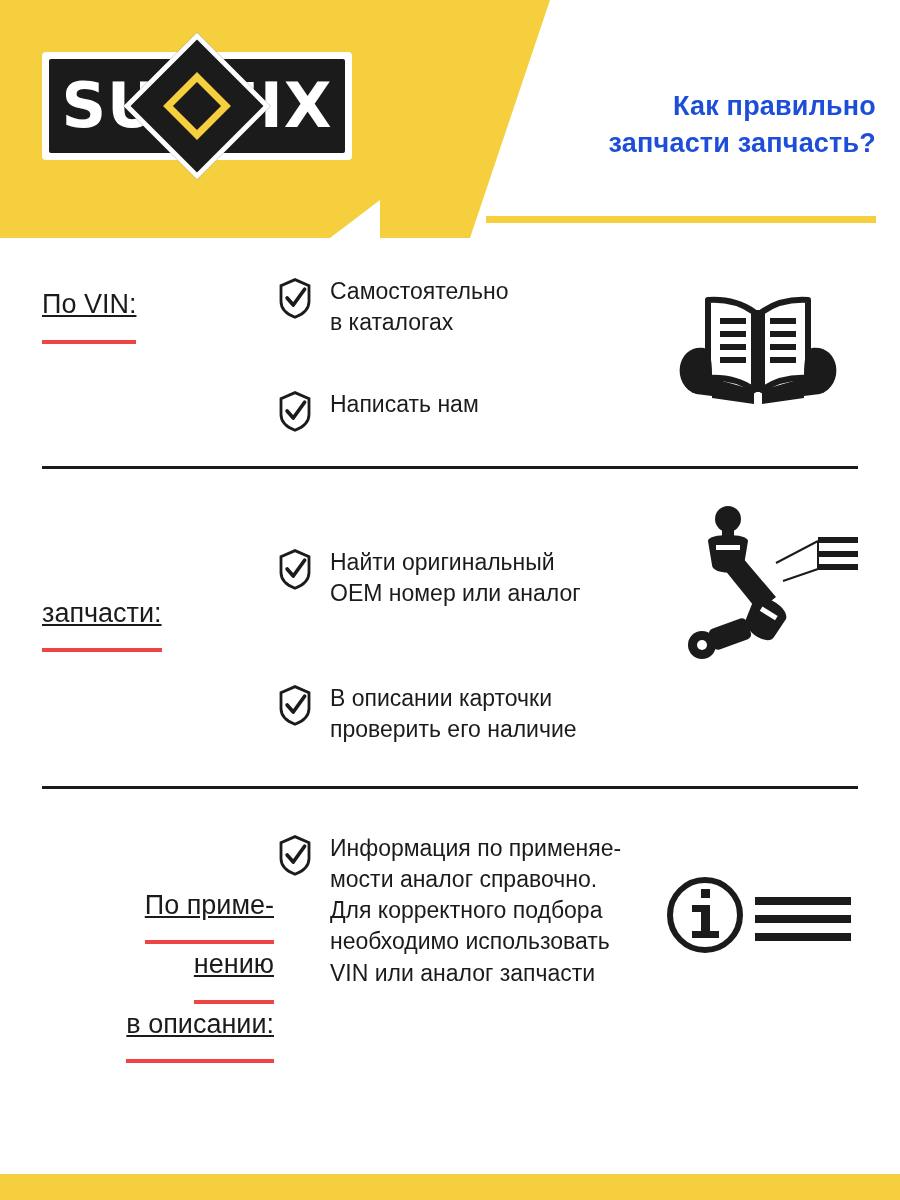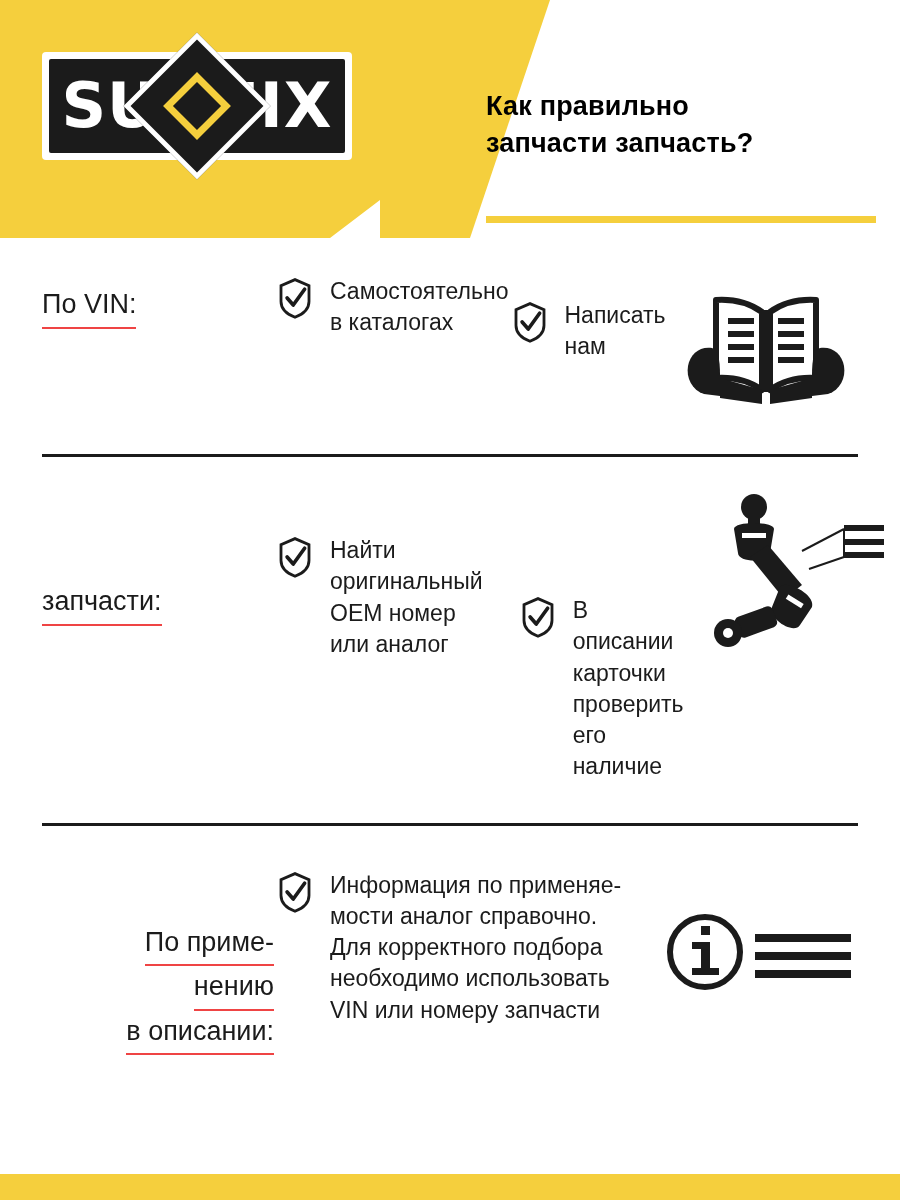--- a/index.html
+++ b/index.html
@@ -45,25 +45,25 @@
     width: 430px;
     height: 238px;
     background: #ffffff;
     clip-path: polygon(80px 0, 430px 0, 430px 238px, 0 238px);
   }
   .header-title {
     position: absolute;
     right: 24px;
     top: 88px;
     width: 390px;
-    text-align: left;
+    text-align: right;
     font-size: 27px;
     font-weight: bold;
     line-height: 1.38;
-    color: #000000;
+    color: #1d4ed8;
     letter-spacing: 0.2px;
   }
   .header-underline {
     position: absolute;
     right: 24px;
     top: 216px;
     width: 390px;
     height: 7px;
     background: #f5cf3d;
   }
@@ -154,29 +154,30 @@
 
   .sec-label {
     width: 232px;
     flex: 0 0 232px;
     font-size: 27px;
     color: #1b1b1b;
     line-height: 1.5;
     padding-top: 8px;
   }
   .sec-label span.u {
-    border-bottom: 2px solid #ef4444;
+    border-bottom: 4px solid #ef4444;
     display: inline-block;
-    padding-bottom: 2px;
+    padding-bottom: 15px;
+    text-decoration: underline;
   }
 
   .sec-items {
     flex: 1 1 auto;
     display: flex;
-    flex-direction: row;
+    flex-direction: column;
   }
   .check-row {
     display: flex;
     align-items: flex-start;
     margin-bottom: 26px;
   }
   .check-row:last-child { margin-bottom: 0; }
   .check-icon {
     flex: 0 0 auto;
     width: 42px;
@@ -299,35 +300,35 @@
       </div>
     </div>
 
     <div class="divider"></div>
 
     <div class="section" style="padding-top:34px;padding-bottom:40px;">
       <div class="sec-label" style="padding-top:90px;">
         <div><span class="u">запчасти:</span></div>
       </div>
 
-      <div class="sec-items" style="padding-top:44px;gap:34px;">
+      <div class="sec-items" style="padding-top:44px;">
         <div class="check-row">
           <span class="check-icon">
             <svg viewBox="0 0 48 48" width="42" height="42" aria-hidden="true">
               <path d="M24 3 L40 10 L40 28 C40 38 32 43 24 46 C16 43 8 38 8 28 L8 10 Z" fill="none" stroke="#1b1b1b" stroke-width="3.2"></path>
               <path d="M15 24 L22 32 L35 14" fill="none" stroke="#1b1b1b" stroke-width="4.2" stroke-linecap="round" stroke-linejoin="round"></path>
             </svg>
           </span>
           <div class="check-text">
             <div>Найти оригинальный</div>
             <div>OEM номер или аналог</div>
           </div>
         </div>
 
-        <div class="check-row" style="margin-top:60px;">
+        <div class="check-row" style="margin-top:48px;">
           <span class="check-icon">
             <svg viewBox="0 0 48 48" width="42" height="42" aria-hidden="true">
               <path d="M24 3 L40 10 L40 28 C40 38 32 43 24 46 C16 43 8 38 8 28 L8 10 Z" fill="none" stroke="#1b1b1b" stroke-width="3.2"></path>
               <path d="M15 24 L22 32 L35 14" fill="none" stroke="#1b1b1b" stroke-width="4.2" stroke-linecap="round" stroke-linejoin="round"></path>
             </svg>
           </span>
           <div class="check-text">
             <div>В описании карточки</div>
             <div>проверить его наличие</div>
           </div>
@@ -380,21 +381,21 @@
             <svg viewBox="0 0 48 48" width="42" height="42" aria-hidden="true">
               <path d="M24 3 L40 10 L40 28 C40 38 32 43 24 46 C16 43 8 38 8 28 L8 10 Z" fill="none" stroke="#1b1b1b" stroke-width="3.2"></path>
               <path d="M15 24 L22 32 L35 14" fill="none" stroke="#1b1b1b" stroke-width="4.2" stroke-linecap="round" stroke-linejoin="round"></path>
             </svg>
           </span>
           <div class="check-text" style="max-width:340px;">
             <div>Информация по применяе-</div>
             <div>мости аналог справочно.</div>
             <div>Для корректного подбора</div>
             <div>необходимо использовать</div>
-            <div>VIN или номеру запчасти</div>
+            <div>VIN или аналог запчасти</div>
           </div>
         </div>
       </div>
 
       <div class="sec-art" style="padding-top:36px;align-items:flex-start;">
         <span>
           <svg viewBox="0 0 190 100" width="190" height="100" aria-hidden="true">
             <circle cx="42" cy="50" r="35" fill="none" stroke="#1b1b1b" stroke-width="6"></circle>
             <rect x="38" y="24" width="9" height="9" fill="#1b1b1b"></rect>
             <rect x="38" y="40" width="9" height="32" fill="#1b1b1b"></rect>

